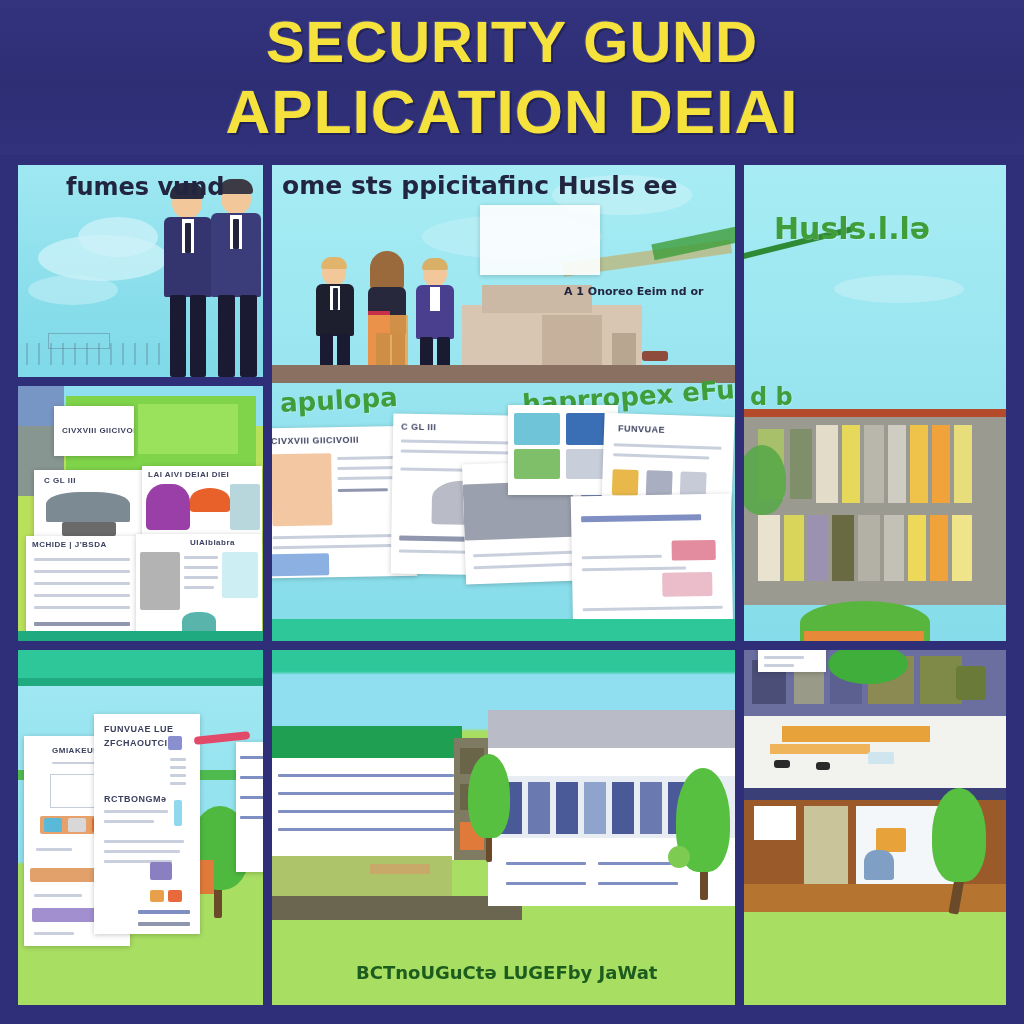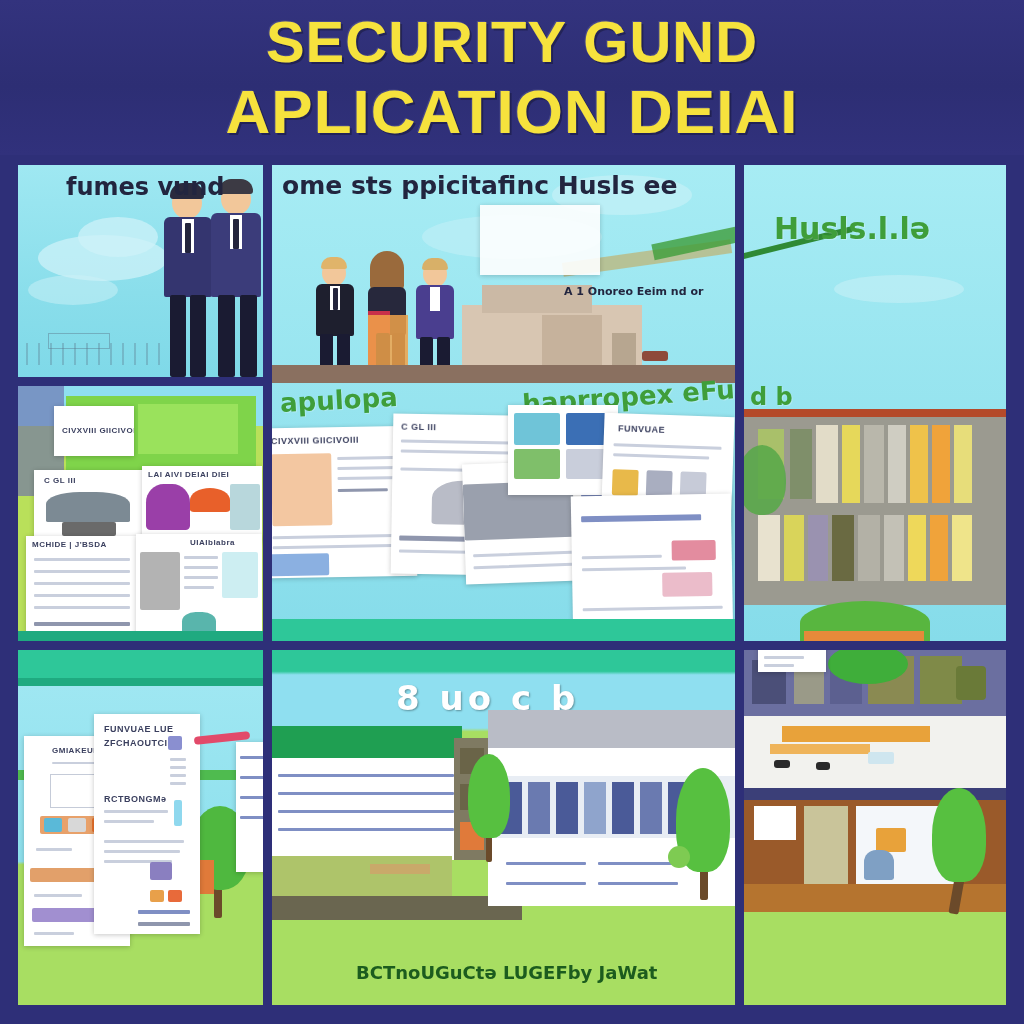--- a/index.html
+++ b/index.html
@@ -394,21 +394,20 @@
         <div class="line bl" style="left:4px;top:54px;width:34px;"></div>
         <div class="line bl" style="left:4px;top:74px;width:34px;"></div>
       </div>
 
       <div style="position:absolute;left:176px;top:84px;width:56px;height:8px;background:#e24a6a;border-radius:4px;transform:rotate(-6deg);"></div>
     </div>
 
     <div class="panel c2 r3">
       <div style="position:absolute;inset:0;background:linear-gradient(180deg,#2ec799 0%,#2ec799 6%,#8fdff0 7%,#8fdff0 22%,#a8de62 23%,#a8de62 100%);"></div>
 
-      <div class="scrawl white" style="left:124px;top:28px;font-size:34px;letter-spacing:4px;">  8 uo    c  b</div>
 
       <div style="position:absolute;left:0;top:76px;width:190px;height:34px;background:#1f9f52;"></div>
       <div style="position:absolute;left:0;top:108px;width:190px;height:102px;background:#ffffff;">
         <div class="line bl" style="left:6px;top:16px;width:176px;"></div>
         <div class="line bl" style="left:6px;top:34px;width:176px;"></div>
         <div class="line bl" style="left:6px;top:52px;width:176px;"></div>
         <div class="line bl" style="left:6px;top:70px;width:176px;"></div>
       </div>
       <div style="position:absolute;left:0;top:206px;width:180px;height:42px;background:#aec46a;"></div>
       <div style="position:absolute;left:98px;top:214px;width:60px;height:10px;background:#c9a96a;"></div>

